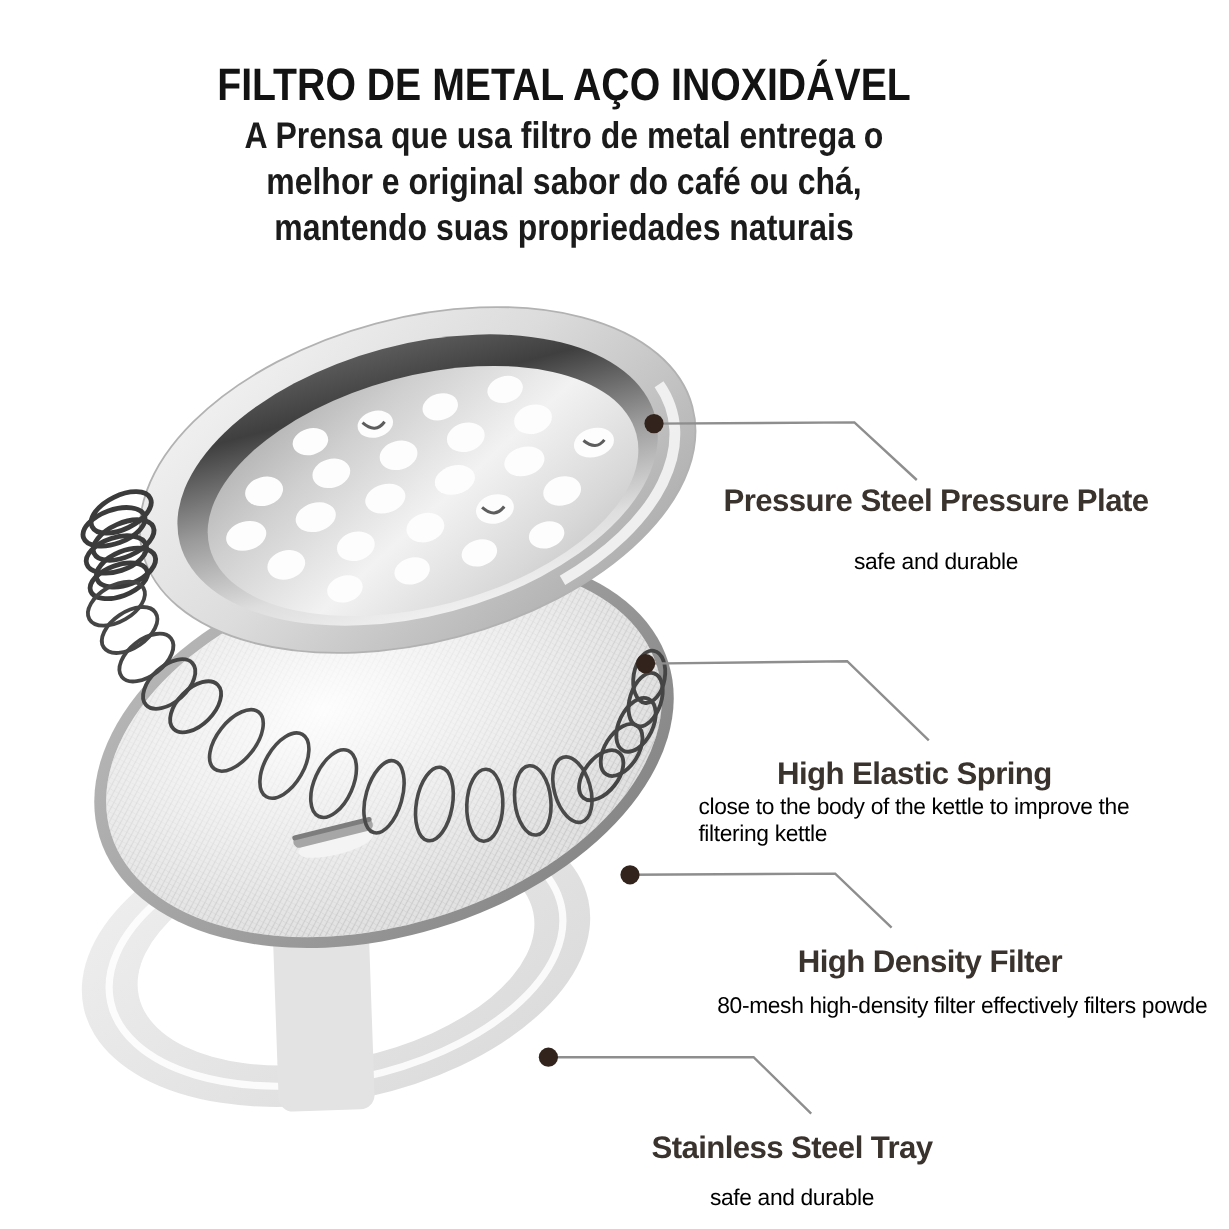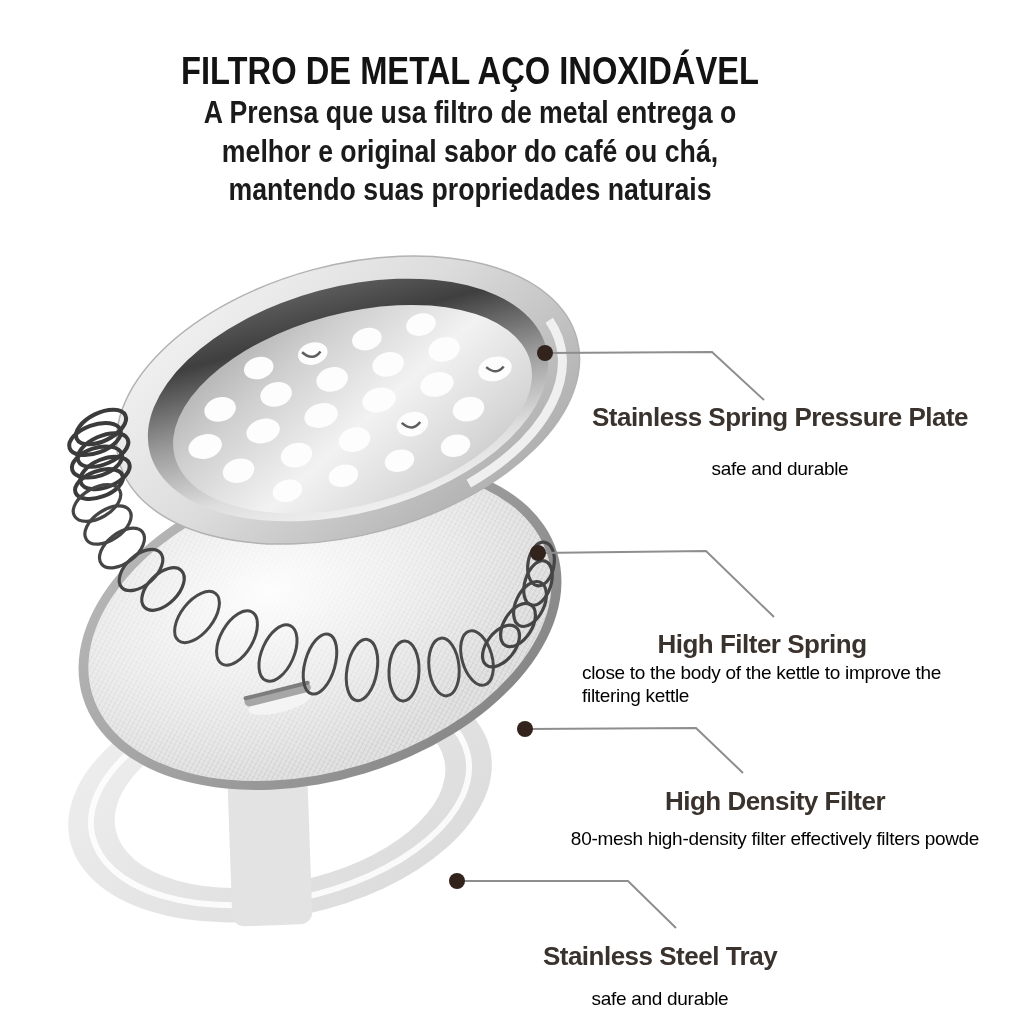--- a/index.html
+++ b/index.html
@@ -24,21 +24,21 @@
   }
   .callout .desc{
     font-size:19px;font-weight:400;letter-spacing:-0.3px;color:#000000;
     line-height:23px;white-space:nowrap;
   }
   .c1{left:580px;top:402px;width:400px;}
   .c1 .desc{margin-top:24px;}
   .c2{left:562px;top:629px;width:400px;}
   .c2 .desc-block{margin-top:1px;text-align:left;padding-left:20px;}
   .c3{left:544px;top:786px;width:462px;}
-  .c3 .desc{margin-top:10px;}
+  .c3 .desc{margin-top:10px;text-align:right;}
   .c4{left:460px;top:941px;width:400px;}
   .c4 .desc{margin-top:15px;}
 </style>
 </head>
 <body>
 
 <div class="canvas">
 
   <svg class="art" viewBox="0 0 1024 1024" aria-hidden="true">
     <defs>
@@ -201,26 +201,26 @@
   <div class="header">
     <div class="title">FILTRO DE METAL AÇO INOXIDÁVEL</div>
     <div class="subtitle">
       <div>A Prensa que usa filtro de metal entrega o</div>
       <div>melhor e original sabor do café ou chá,</div>
       <div>mantendo suas propriedades naturais</div>
     </div>
   </div>
 
   <div class="callout c1">
-    <div class="label">Stainless Spring Pressure Plate</div>
+    <div class="label">Pressure Steel Pressure Plate</div>
     <div class="desc">safe and durable</div>
   </div>
 
   <div class="callout c2">
-    <div class="label">High Filter Spring</div>
+    <div class="label">High Elastic Spring</div>
     <div class="desc-block">
       <div class="desc">close to the body of the kettle to improve the</div>
       <div class="desc">filtering kettle</div>
     </div>
   </div>
 
   <div class="callout c3">
     <div class="label">High Density Filter</div>
     <div class="desc">80-mesh high-density filter effectively filters powde</div>
   </div>

